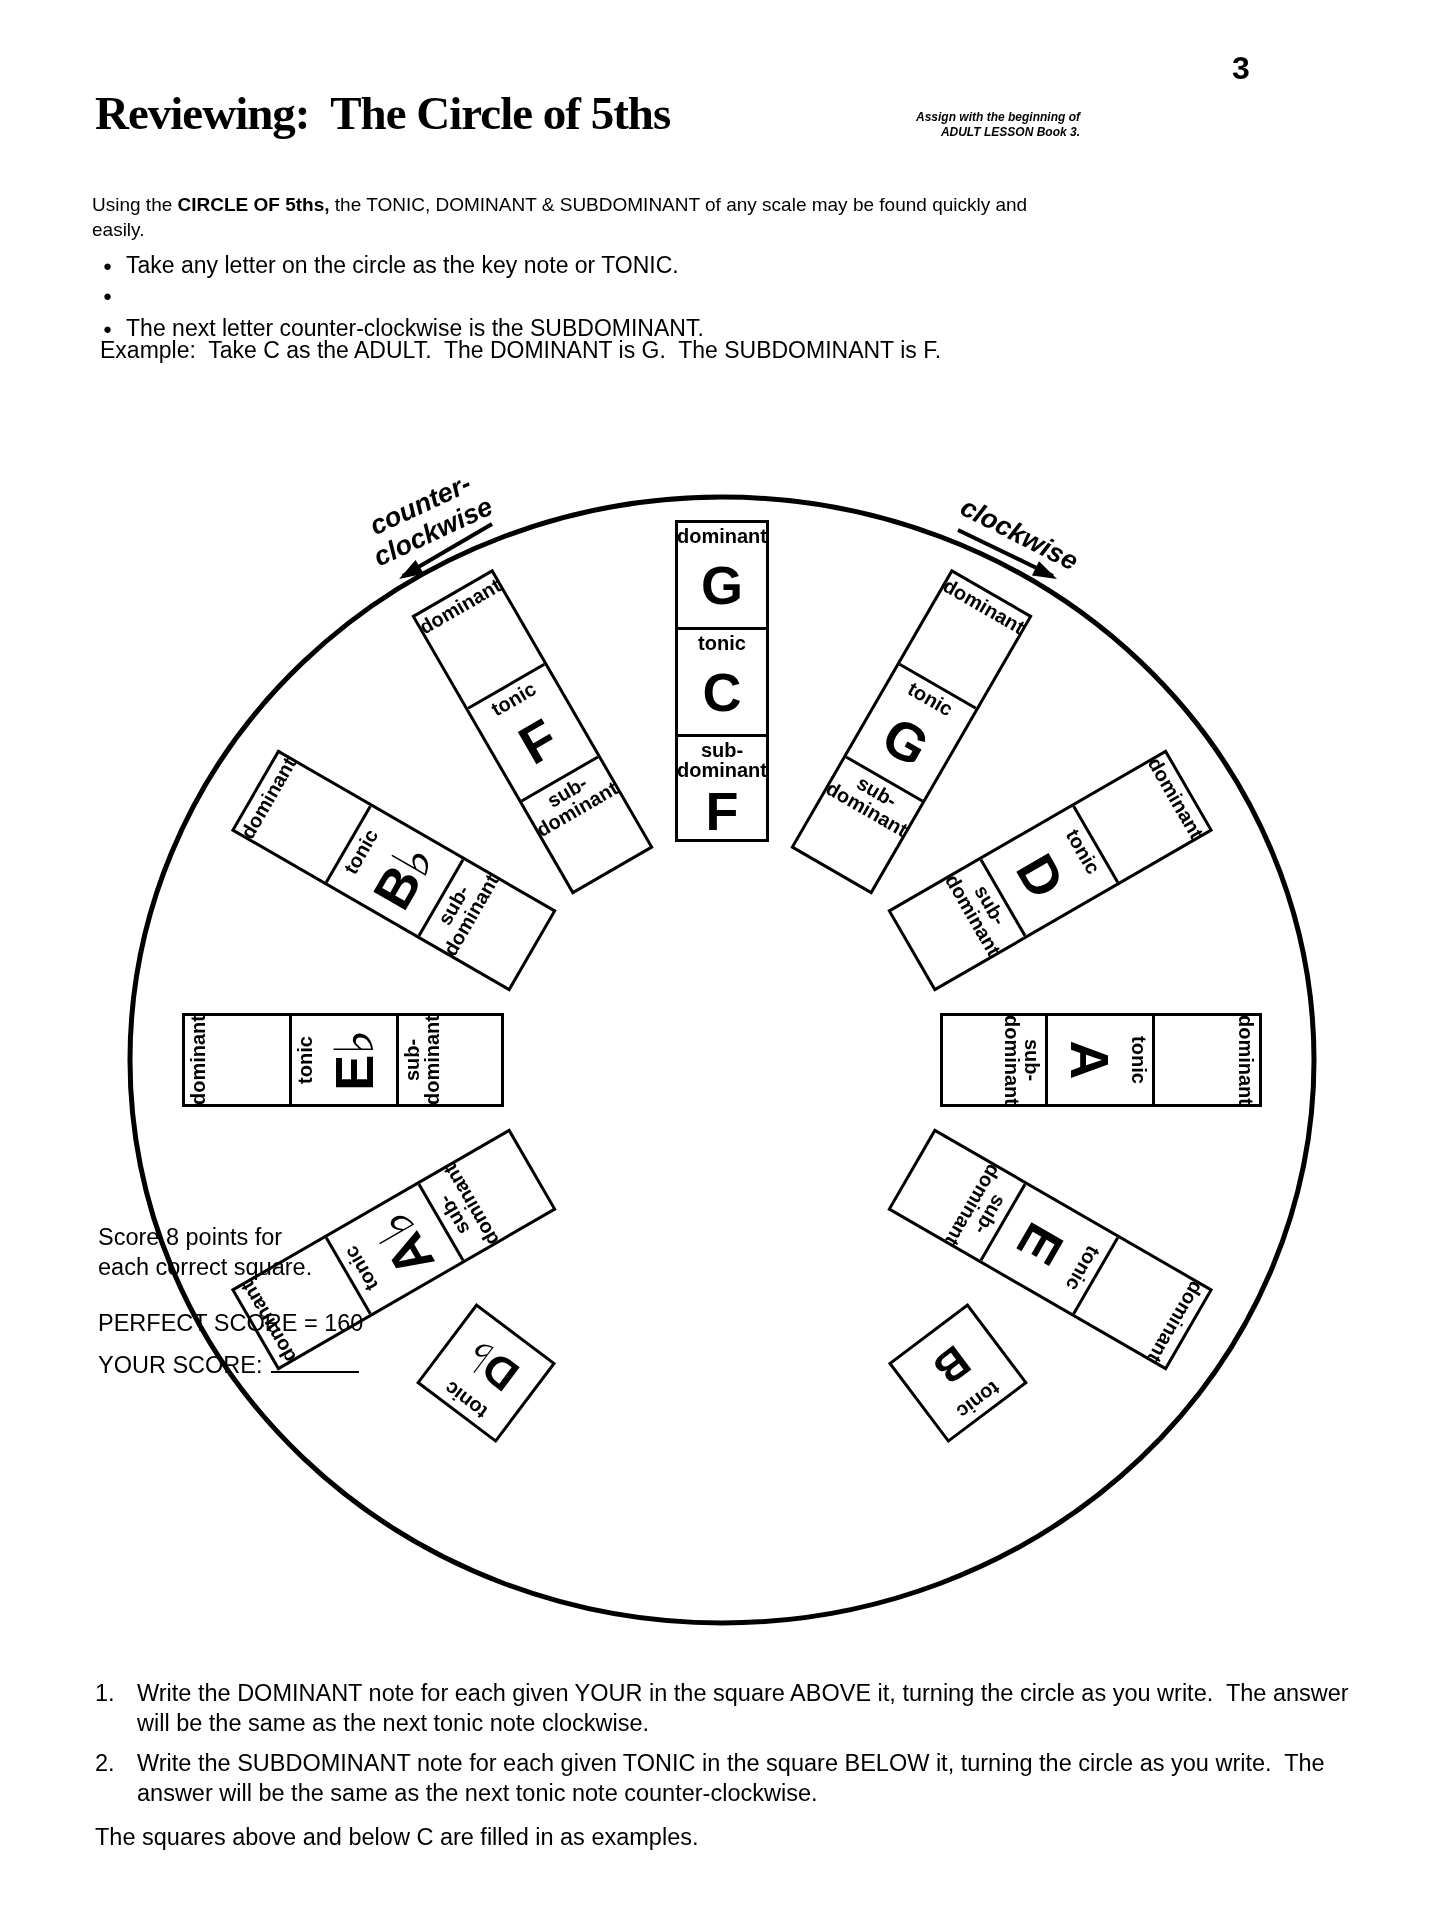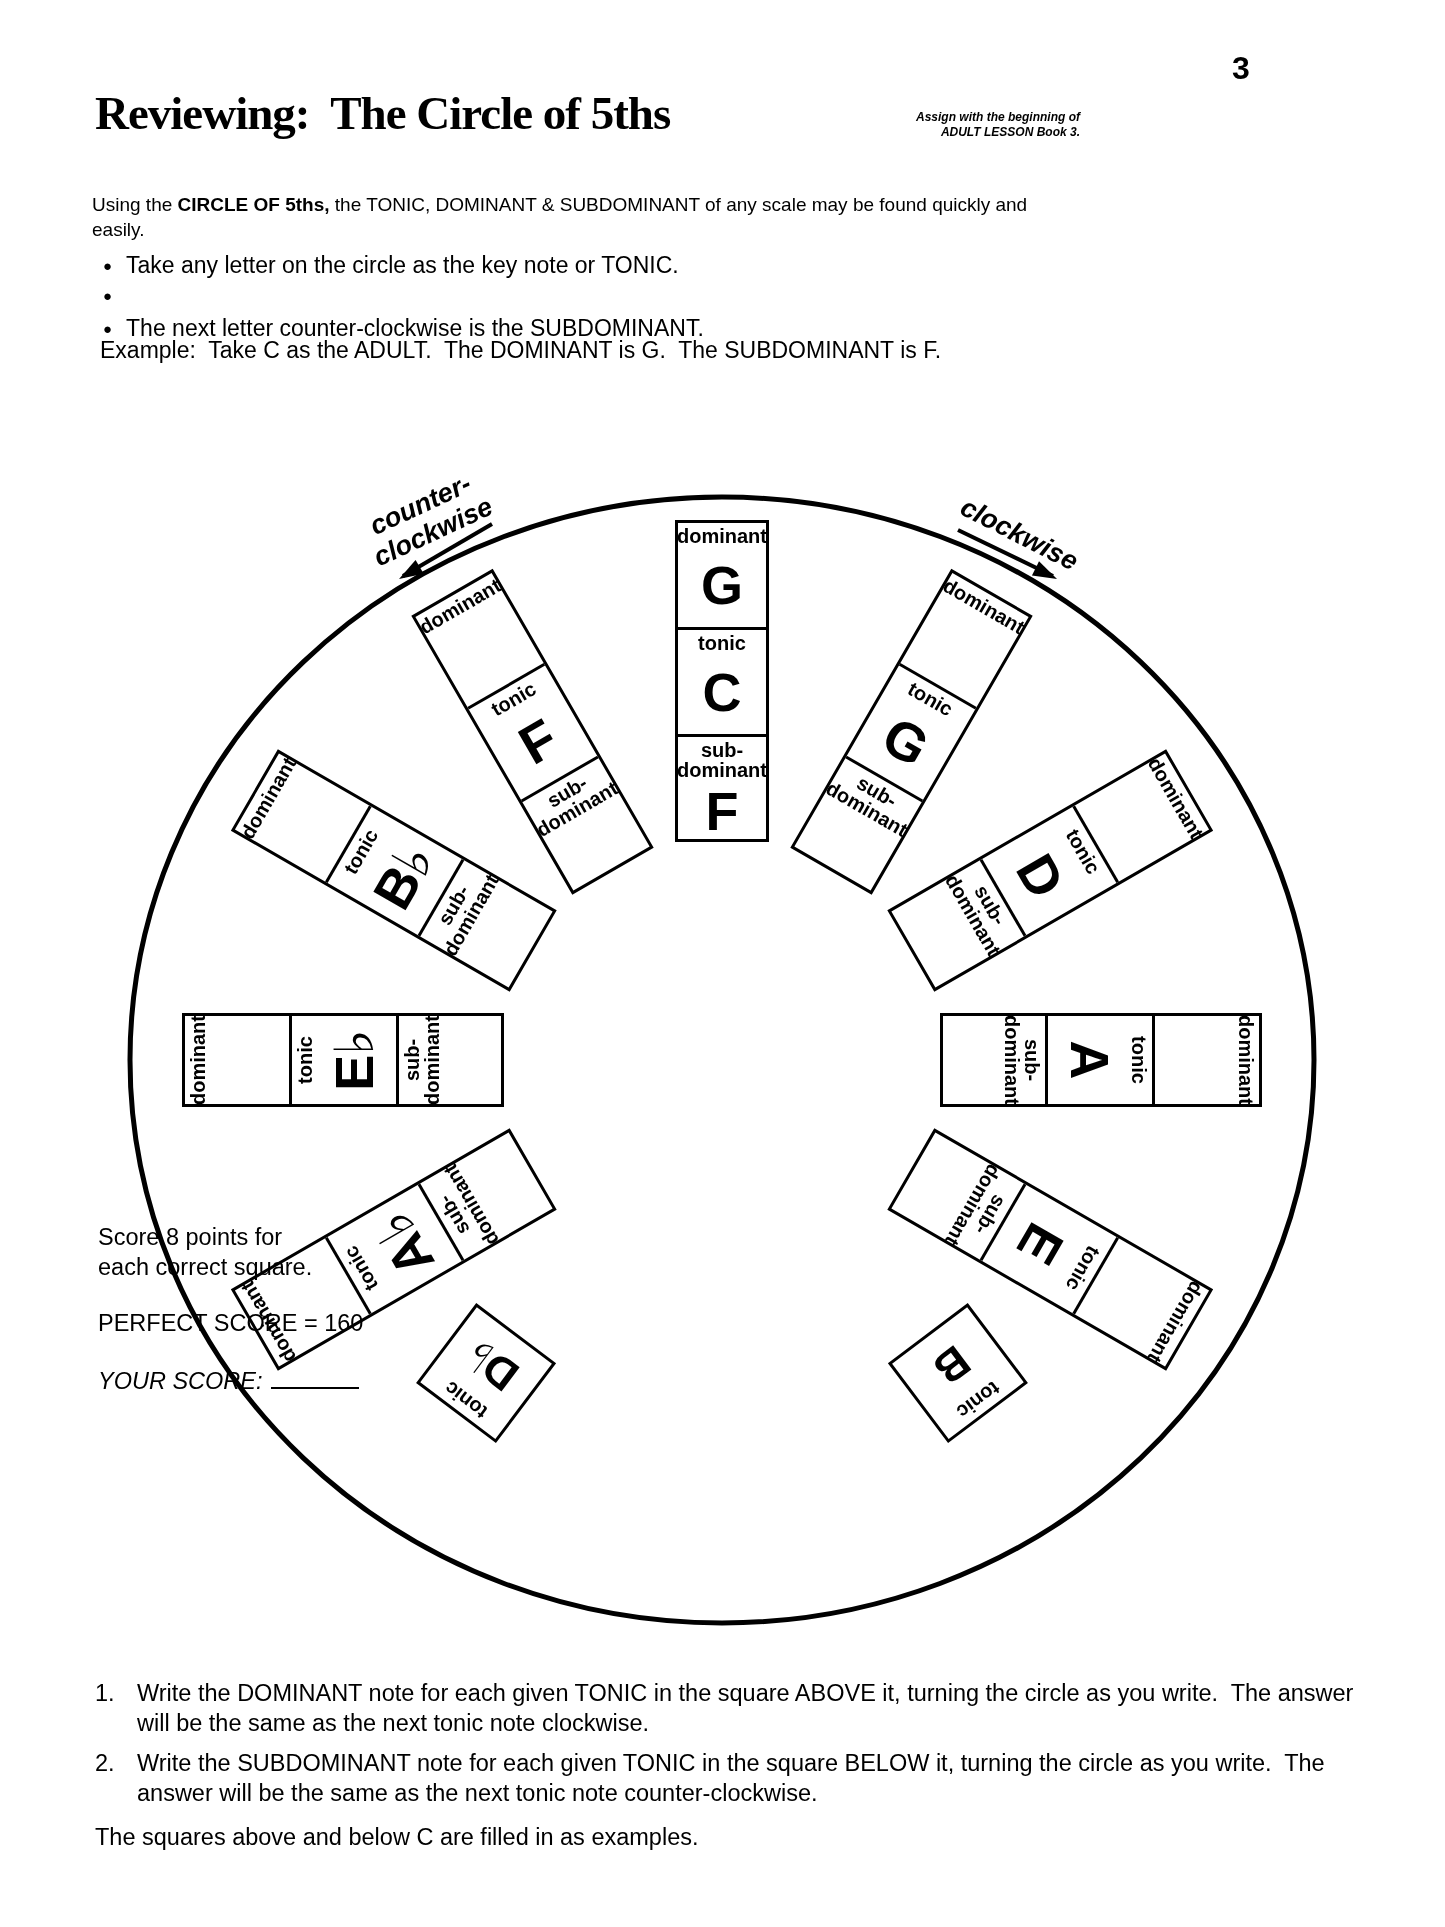--- a/index.html
+++ b/index.html
@@ -30,21 +30,21 @@
              transform-origin:50% 50%;display:flex;flex-direction:column;align-items:center;}
   .tonic-box .cell-note{font-size:44px;}
   .dir-label{position:absolute;font-style:italic;font-weight:700;font-size:27px;line-height:1.1;
              text-align:center;white-space:nowrap;}
   #ccw-label{left:327px;top:489px;width:200px;transform:rotate(-25deg);}
   #cw-label{left:939px;top:520px;width:160px;transform:rotate(27deg);}
 
   
   #score-block{left:98px;top:1222px;font-size:23.5px;line-height:30px;}
   #perfect-score{margin-top:26px;}
-  #your-score{margin-top:28px;font-style:italic;}
+  #your-score{margin-top:12px;}
   .blank-line{display:inline-block;width:88px;border-bottom:2.5px solid #000;height:20px;
               margin-left:8px;}
   #instructions{left:95px;top:1678px;width:1270px;font-size:23.5px;line-height:30px;}
   .instr-item{display:flex;margin-bottom:10px;}
   .instr-num{width:42px;flex:none;}
   .instr-text{white-space:pre-wrap;}
   #footnote{margin-top:14px;white-space:pre-wrap;}
 </style>
 </head>
 <body>
@@ -309,21 +309,21 @@
     <div>each correct square.</div>
     <div id="perfect-score">PERFECT SCORE = 160</div>
     <div id="your-score">
       <span>YOUR SCORE:</span><span class="blank-line"></span>
     </div>
   </div>
 
   <div id="instructions" class="abs">
     <div class="instr-item">
       <span class="instr-num">1.</span>
-      <span class="instr-text">Write the DOMINANT note for each given TONIC in the square ABOVE it, turning the circle as you write.  The answer will be the same as the next tonic note clockwise.</span>
+      <span class="instr-text">Write the DOMINANT note for each given YOUR in the square ABOVE it, turning the circle as you write.  The answer will be the same as the next tonic note clockwise.</span>
     </div>
     <div class="instr-item">
       <span class="instr-num">2.</span>
       <span class="instr-text">Write the SUBDOMINANT note for each given TONIC in the square BELOW it, turning the circle as you write.  The answer will be the same as the next tonic note counter-clockwise.</span>
     </div>
     <div id="footnote">The squares above and below C are filled in as examples.</div>
   </div>
 
 </div>
 

